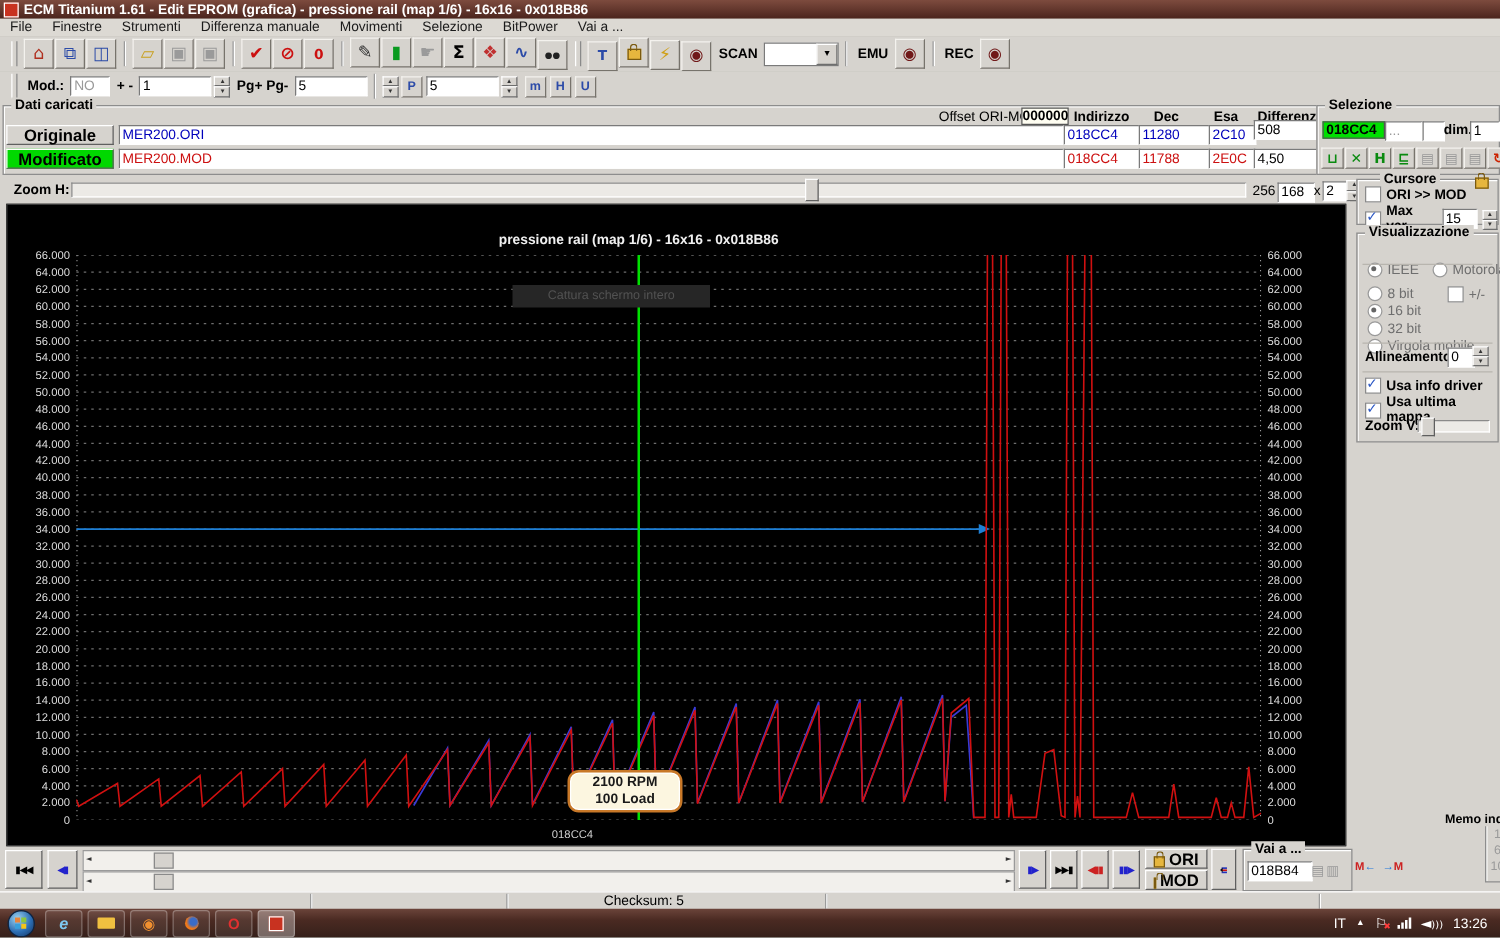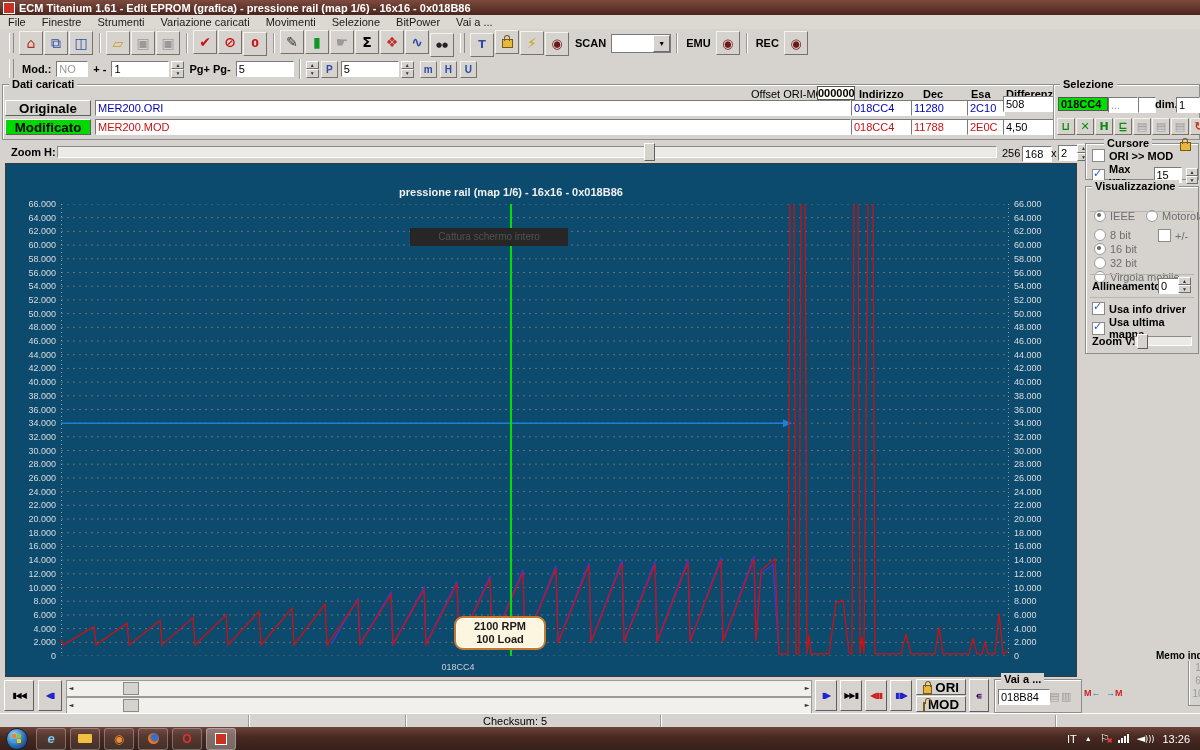--- a/index.html
+++ b/index.html
@@ -49,21 +49,21 @@
     color:#2c4ba8;font-weight:bold;font-size:10px;background:#d6d3ce;
     border:1px solid;border-color:#f4f2ee #77736c #77736c #f4f2ee;margin-right:1px;}
   
   .gb{border:1px solid #8d8d8d;box-shadow:inset 1px 1px 0 #fff;background:#d6d3ce;}
   .gb>.lbl{position:absolute;top:-7px;left:6px;background:#d6d3ce;padding:0 3px;font-weight:bold;}
   
   .rowbtn{position:absolute;left:2px;width:86px;height:16px;display:flex;align-items:center;justify-content:center;
     font-weight:bold;background:#d6d3ce;border:1px solid;border-color:#fff #5f5f5f #5f5f5f #fff;}
   .blue{color:#0000bb}.red{color:#cc1010}
   
-  #chart{left:5px;top:163px;width:1070px;height:512px;background:#0c4a6e;border:1px solid #3a3a3a;}
+  #chart{left:5px;top:163px;width:1070px;height:512px;background:#000000;border:1px solid #3a3a3a;}
   #chart .ctitle{position:absolute;left:0;top:22px;width:1010px;text-align:center;color:#f0f0f0;
     font-weight:bold;font-size:11px;}
   #plotwrap{position:absolute;left:55px;top:40px;width:948px;height:452px;}
   .ylab{position:absolute;color:#dcdcdc;font-size:9px;width:50px;}
   #ylabsL .ylab{text-align:right;}
   #cursorlab{position:absolute;left:412px;top:498px;width:80px;text-align:center;color:#cfcfcf;font-size:9px;}
   #tooltip{position:absolute;left:448px;top:452px;width:88px;background:#fcf6e0;border:2px solid #c87828;
     border-radius:9px;text-align:center;font-weight:bold;color:#1a1a1a;padding:2px 0;line-height:13px;
     box-shadow:inset 0 0 0 1px #fff;}
   #watermark{position:absolute;left:404px;top:64px;width:158px;height:18px;background:#262626;
@@ -117,21 +117,21 @@
 
 <div id="titlebar" class="abs">
   <span id="appicon"></span>
   <span>ECM Titanium 1.61 - Edit EPROM (grafica) - pressione rail (map 1/6) - 16x16 - 0x018B86</span>
 </div>
 
 <div id="menubar" class="abs">
     <span class="mi">File</span>
     <span class="mi">Finestre</span>
     <span class="mi">Strumenti</span>
-    <span class="mi">Variazione caricati</span>
+    <span class="mi">Differenza manuale</span>
     <span class="mi">Movimenti</span>
     <span class="mi">Selezione</span>
     <span class="mi">BitPower</span>
     <span class="mi">Vai a ...</span>
   </div>
 
 <div id="toolbar1" class="abs">
   <span class="tbgrip"></span>
   <span id="tbg0"><span class="ico i-home">⌂</span><span class="ico i-cascade-windows">⧉</span><span class="ico i-split-window">◫</span></span>
     <span class="tbsep"></span>

